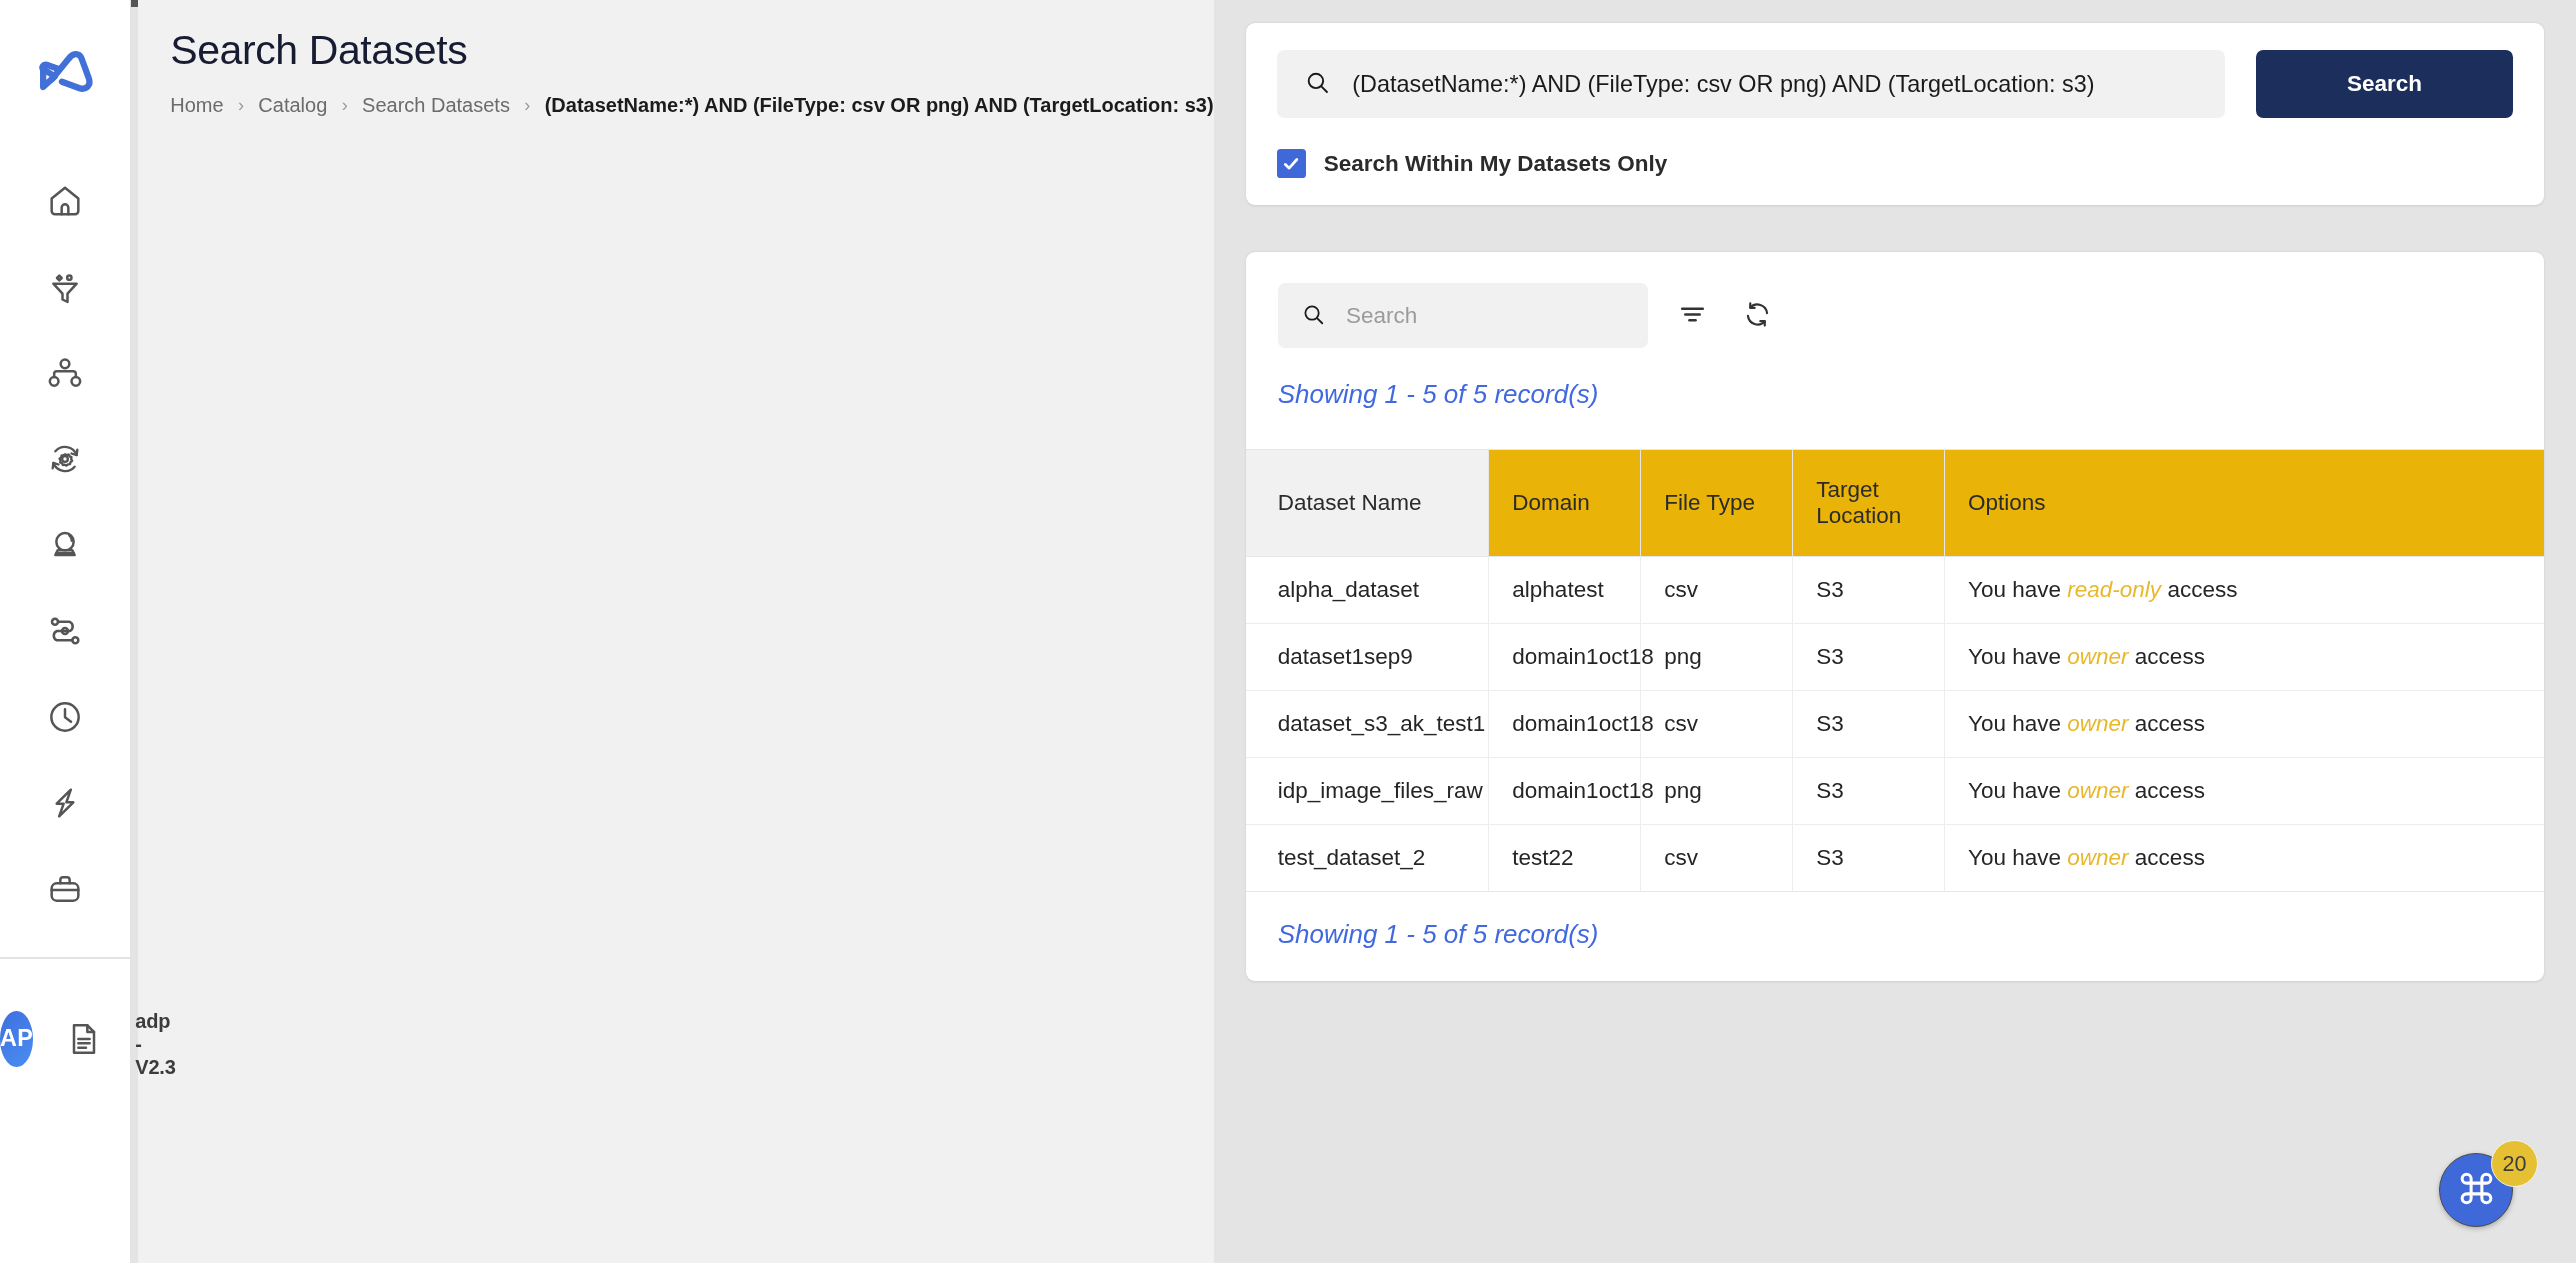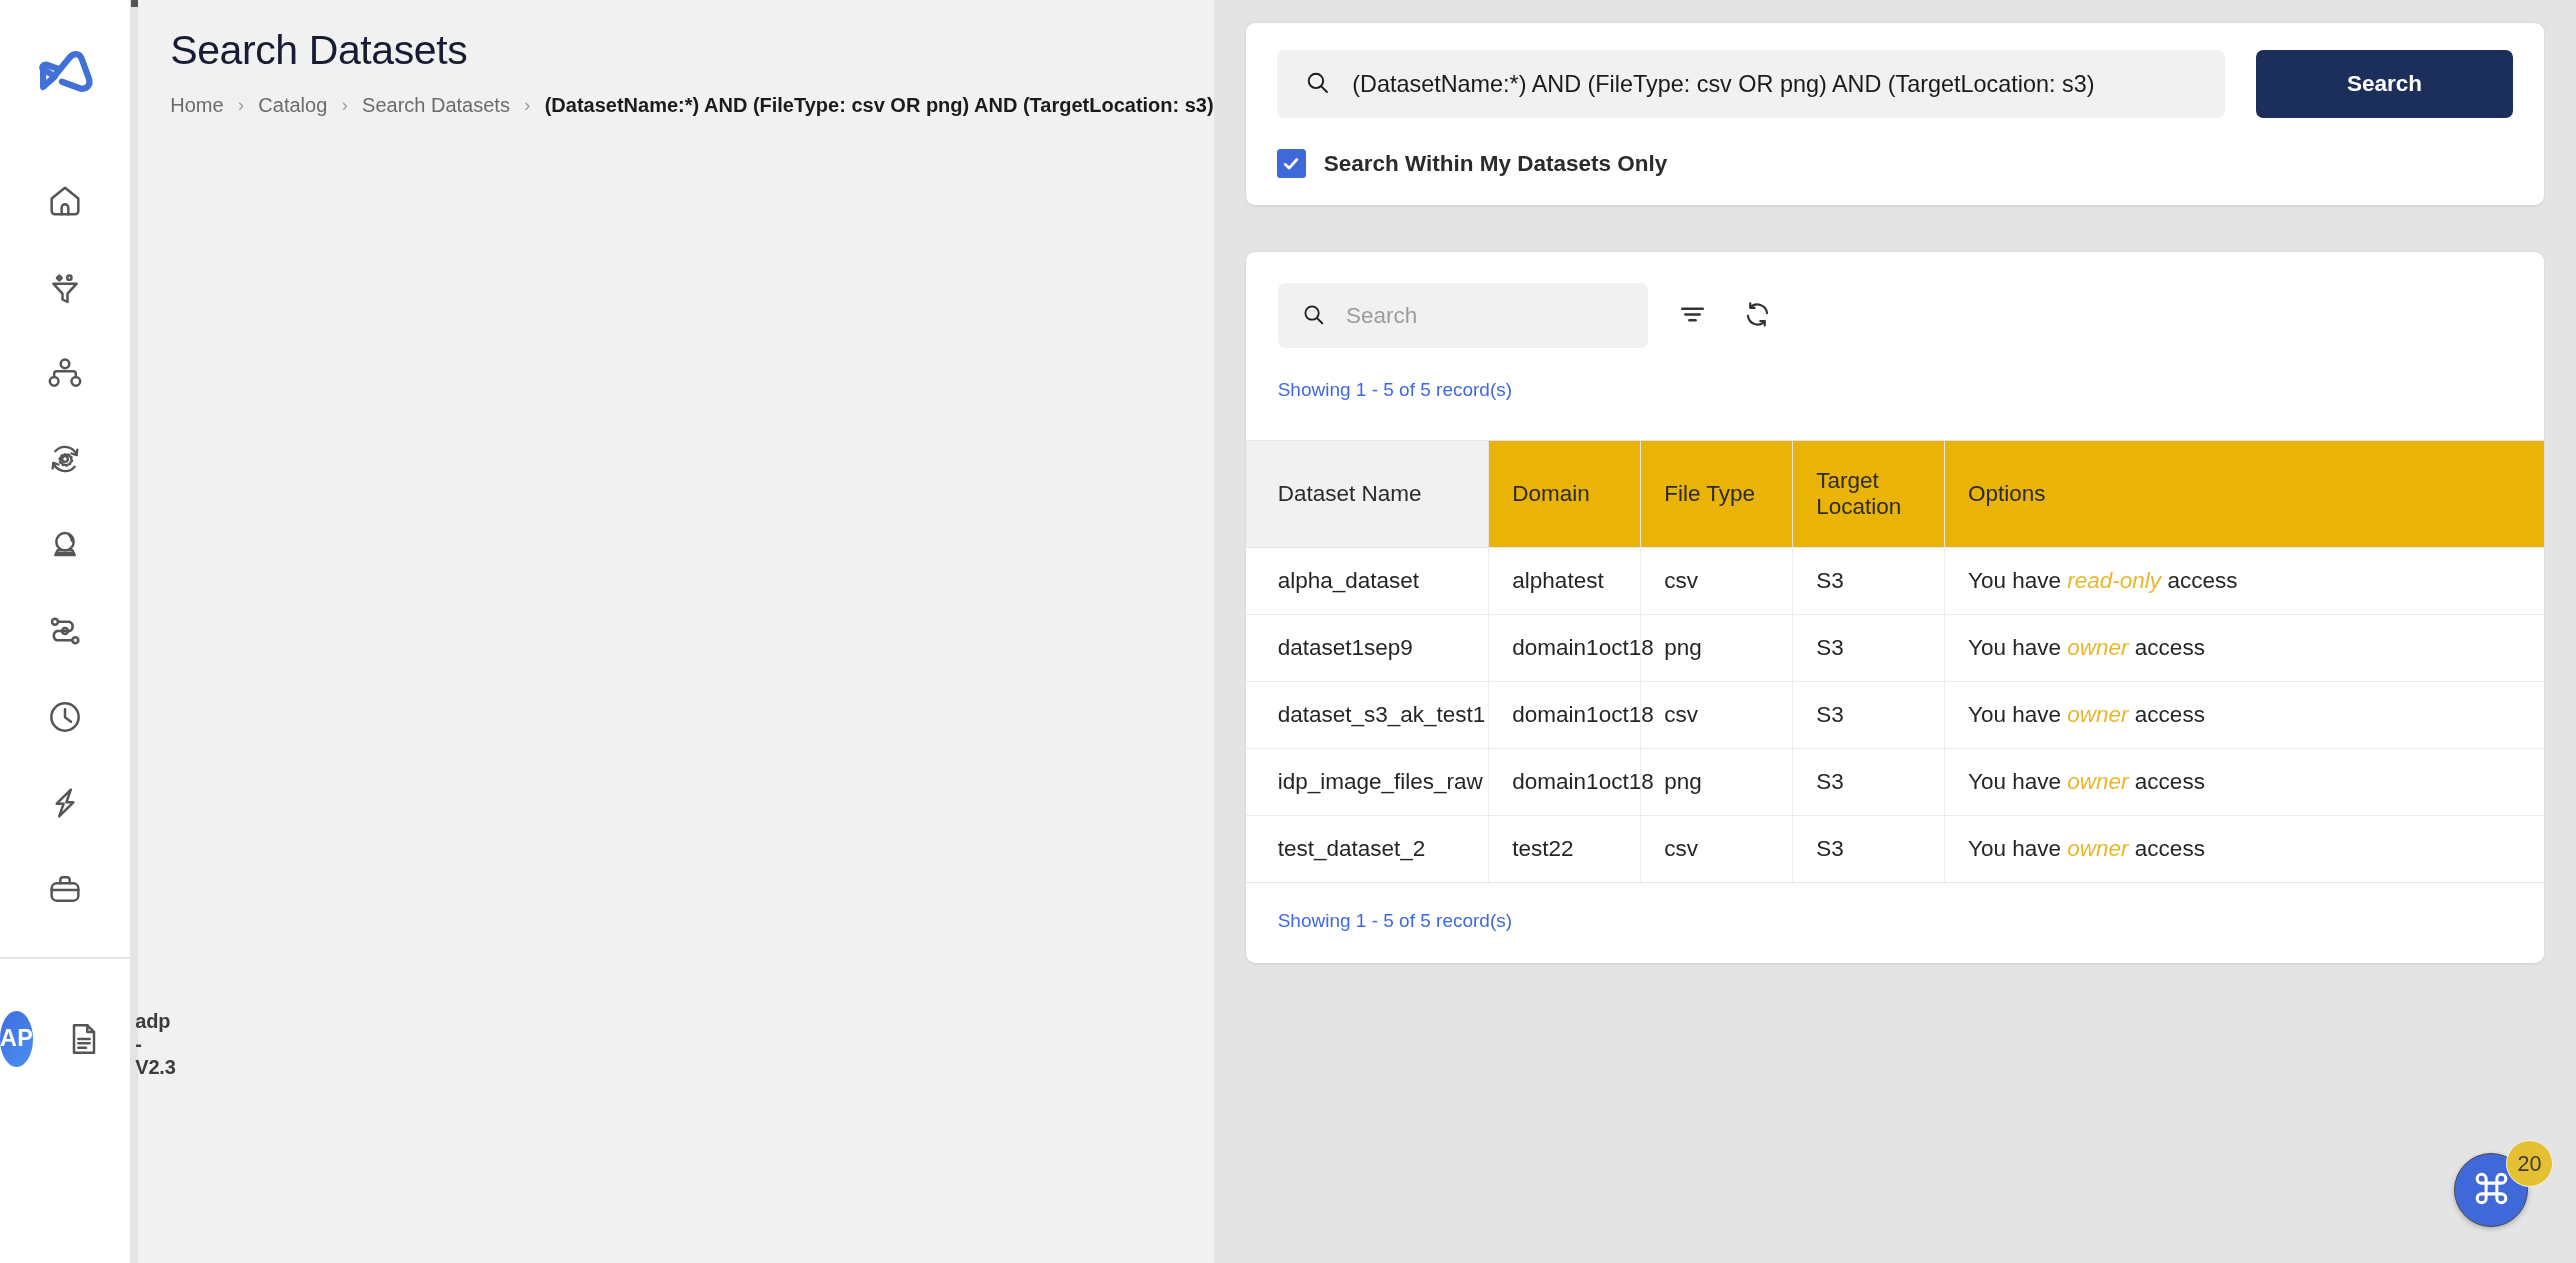--- a/index.html
+++ b/index.html
@@ -258,23 +258,24 @@
   }
   .tool-icon {
     width: 40px;
     height: 40px;
     display: flex;
     align-items: center;
     justify-content: center;
     cursor: pointer;
   }
   .record-count {
-    font-size: 19px;
+    font-size: 26px;
     color: #4069e0;
     padding: 0 32px;
+    font-style: italic;
   }
   #record-count-top { margin-top: 31px; }
   #record-count-bottom { margin-top: 0; padding-top: 27px; padding-bottom: 31px; }
 
   
   #results-table {
     width: 100%;
     border-collapse: collapse;
     margin-top: 39px;
     table-layout: fixed;
@@ -318,21 +319,21 @@
   .col-options { width: 46.2%; }
 
   .access-role {
     color: #e8b82c;
     font-style: italic;
   }
 
   
   #fab-wrap {
     position: absolute;
-    right: 23px;
+    right: 38px;
     bottom: 25px;
     width: 99px;
     height: 99px;
   }
   #fab {
     position: absolute;
     left: 0;
     top: 12.6px;
     width: 74px;
     height: 74px;

